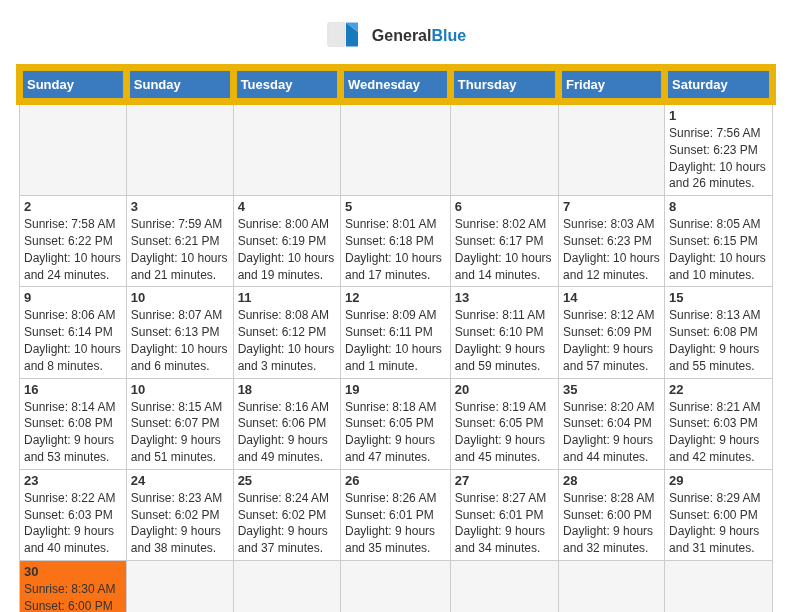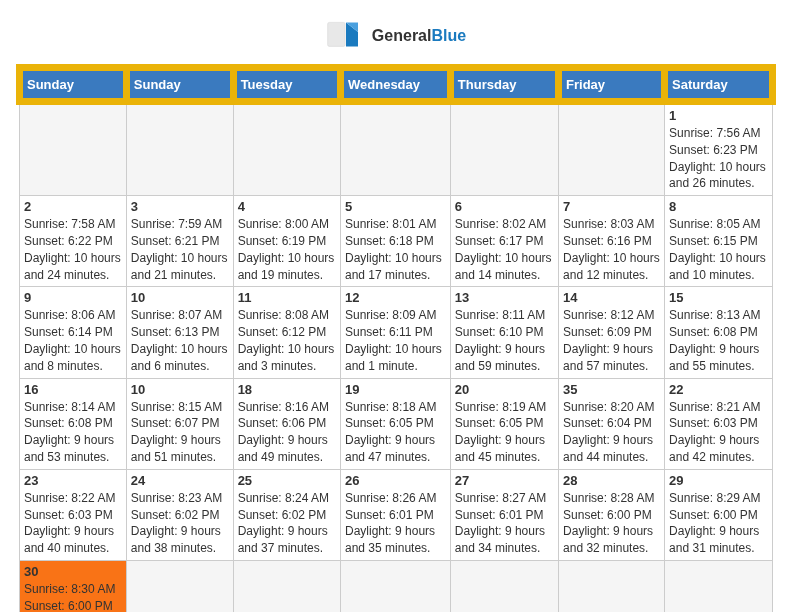--- a/index.html
+++ b/index.html
@@ -156,21 +156,21 @@
         </td>
         <td>
           <span class="day-number">6</span>
           <div class="day-info">Sunrise: 8:02 AM
 Sunset: 6:17 PM
 Daylight: 10 hours and 14 minutes.</div>
         </td>
         <td>
           <span class="day-number">7</span>
           <div class="day-info">Sunrise: 8:03 AM
-Sunset: 6:16 PM
+Sunset: 6:23 PM
 Daylight: 10 hours and 12 minutes.</div>
         </td>
         <td>
           <span class="day-number">8</span>
           <div class="day-info">Sunrise: 8:05 AM
 Sunset: 6:15 PM
 Daylight: 10 hours and 10 minutes.</div>
         </td>
       </tr>
       <tr>

